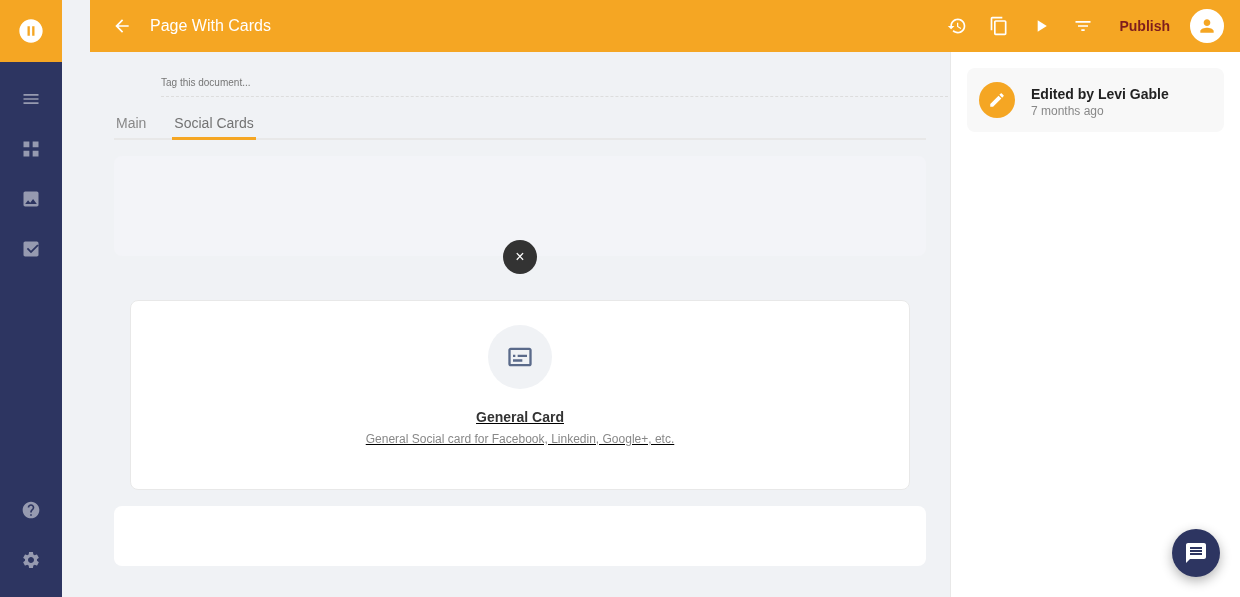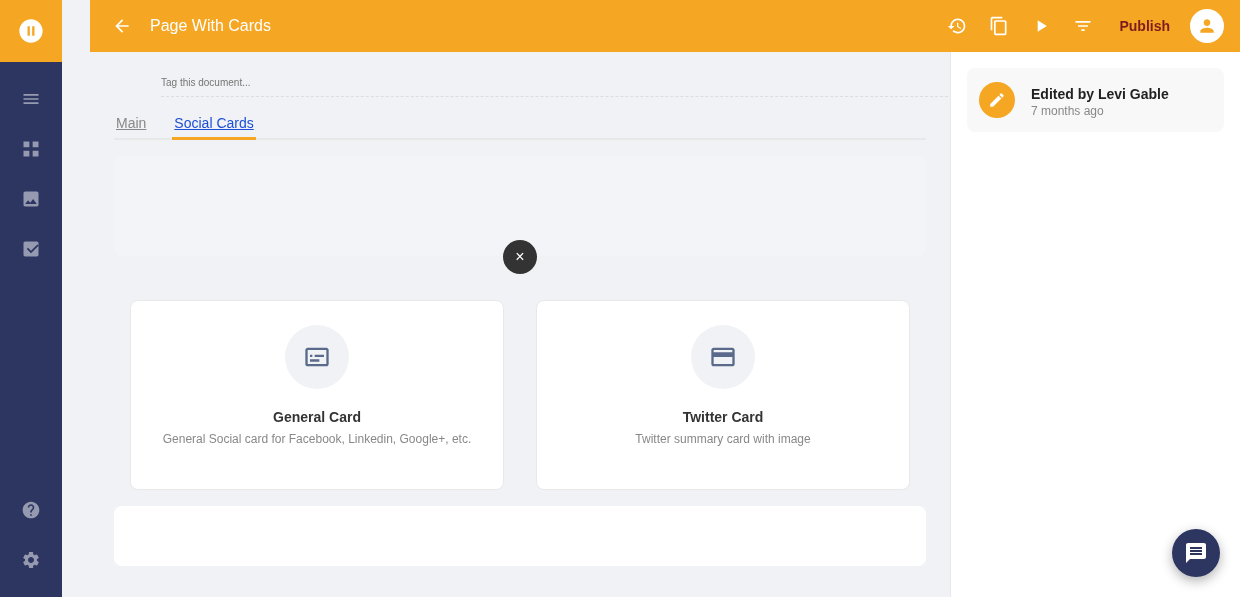--- a/index.html
+++ b/index.html
@@ -134,24 +134,23 @@
       margin-bottom: 16px;
     }
     .tab {
       font-size: 14px;
       font-weight: 500;
       color: #888;
       padding: 6px 2px;
       cursor: pointer;
       border-bottom: 3px solid transparent;
       margin-bottom: -2px;
-      text-decoration: underline;
     }
     .tab.active {
-      color: #1d4ed8;
+      color: #737373;
       border-bottom: 3px solid #f5a623;
     }
 
     .section-gray {
       background: #f3f4f8;
       border-radius: 8px;
       padding: 0;
       position: relative;
       min-height: 100px;
       margin-bottom: 20px;
@@ -171,20 +170,21 @@
       font-size: 16px;
       z-index: 10;
       border: none;
     }
 
     
     .cards-grid {
       display: flex;
       gap: 32px;
       padding: 24px 16px 16px;
+      text-decoration: underline;
     }
 
     .card-option {
       flex: 1;
       background: white;
       border-radius: 8px;
       border: 1px solid #e8e8e8;
       padding: 24px 20px 20px;
       display: flex;
       flex-direction: column;
@@ -379,29 +379,20 @@
         <div class="card-option">
           <div class="card-icon-wrap">
             <svg viewBox="0 0 24 24">
                 <path d="M20 4H4c-1.1 0-2 .9-2 2v12c0 1.1.9 2 2 2h16c1.1 0 2-.9 2-2V6c0-1.1-.9-2-2-2zm0 14H4V6h16v12zM6 10h2v2H6zm0 4h8v2H6zm4-4h8v2h-8z"></path>
               </svg>
           </div>
           <div class="card-title">General Card</div>
           <div class="card-desc">General Social card for Facebook, Linkedin, Google+, etc.</div>
         </div>
 
-        <div class="card-option">
-          <div class="card-icon-wrap">
-            <svg viewBox="0 0 24 24">
-                <path d="M20 4H4c-1.11 0-2 .89-2 2v12c0 1.11.89 2 2 2h16c1.11 0 2-.89 2-2V6c0-1.11-.89-2-2-2zm0 14H4v-6h16v6zm0-10H4V6h16v2z"></path>
-              </svg>
-          </div>
-          <div class="card-title">Twitter Card</div>
-          <div class="card-desc">Twitter summary card with image</div>
-        </div>
 
 
       </div>
 
       
       <div class="second-section"></div>
 
     </div>
 
     <div class="sidebar-right">

